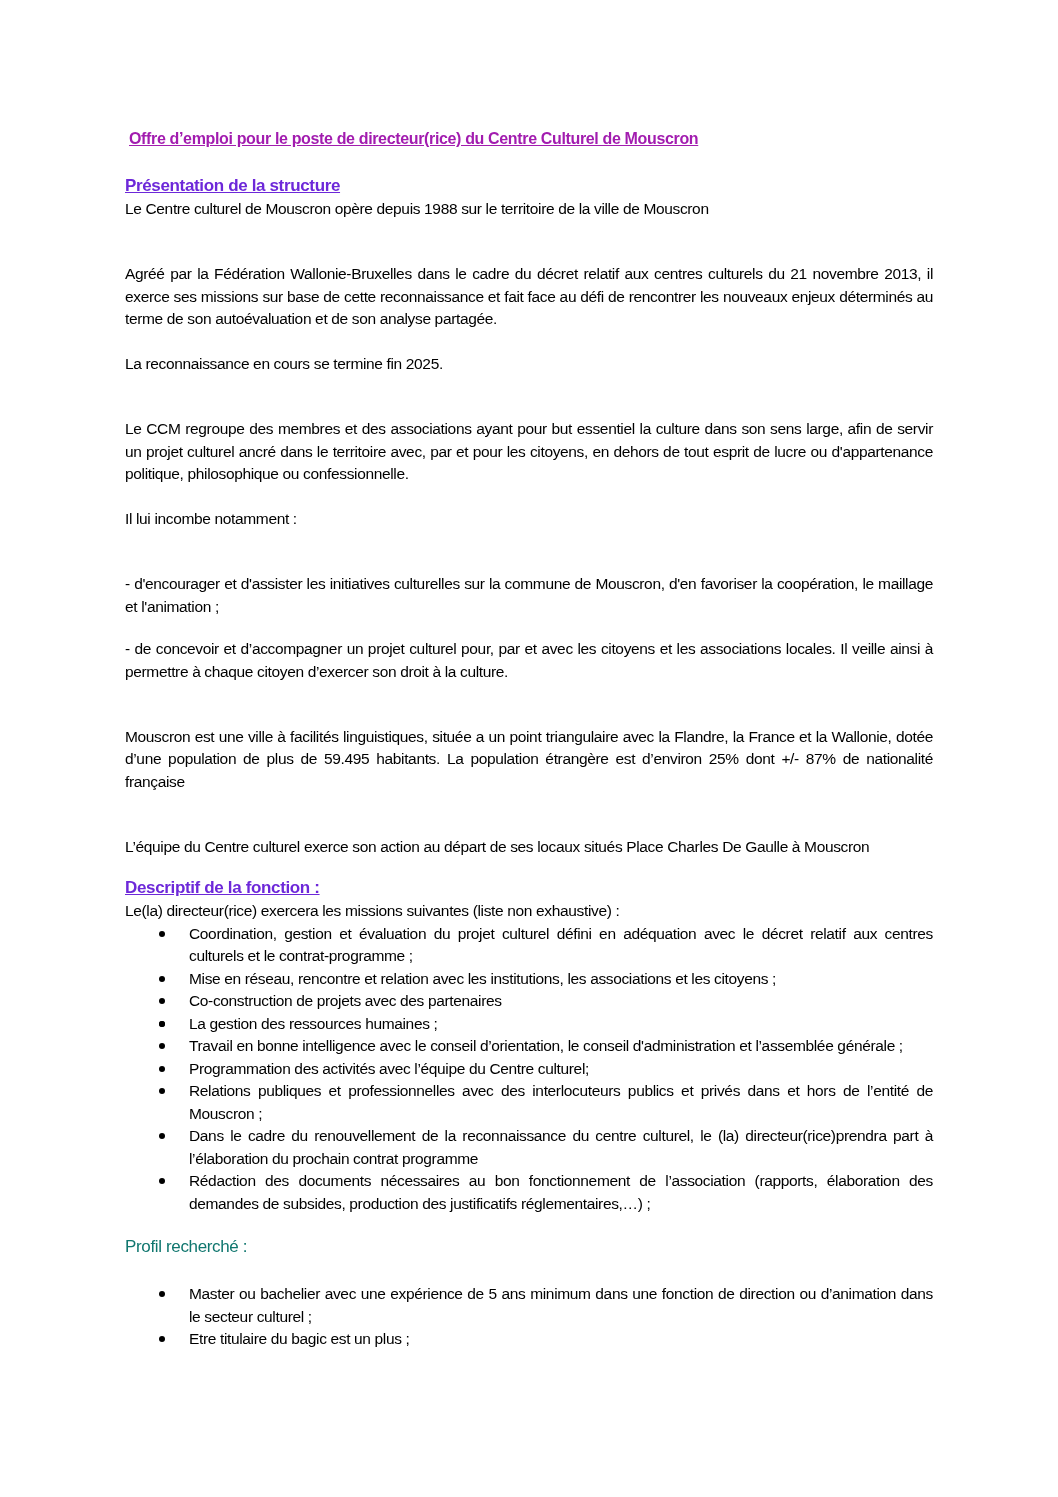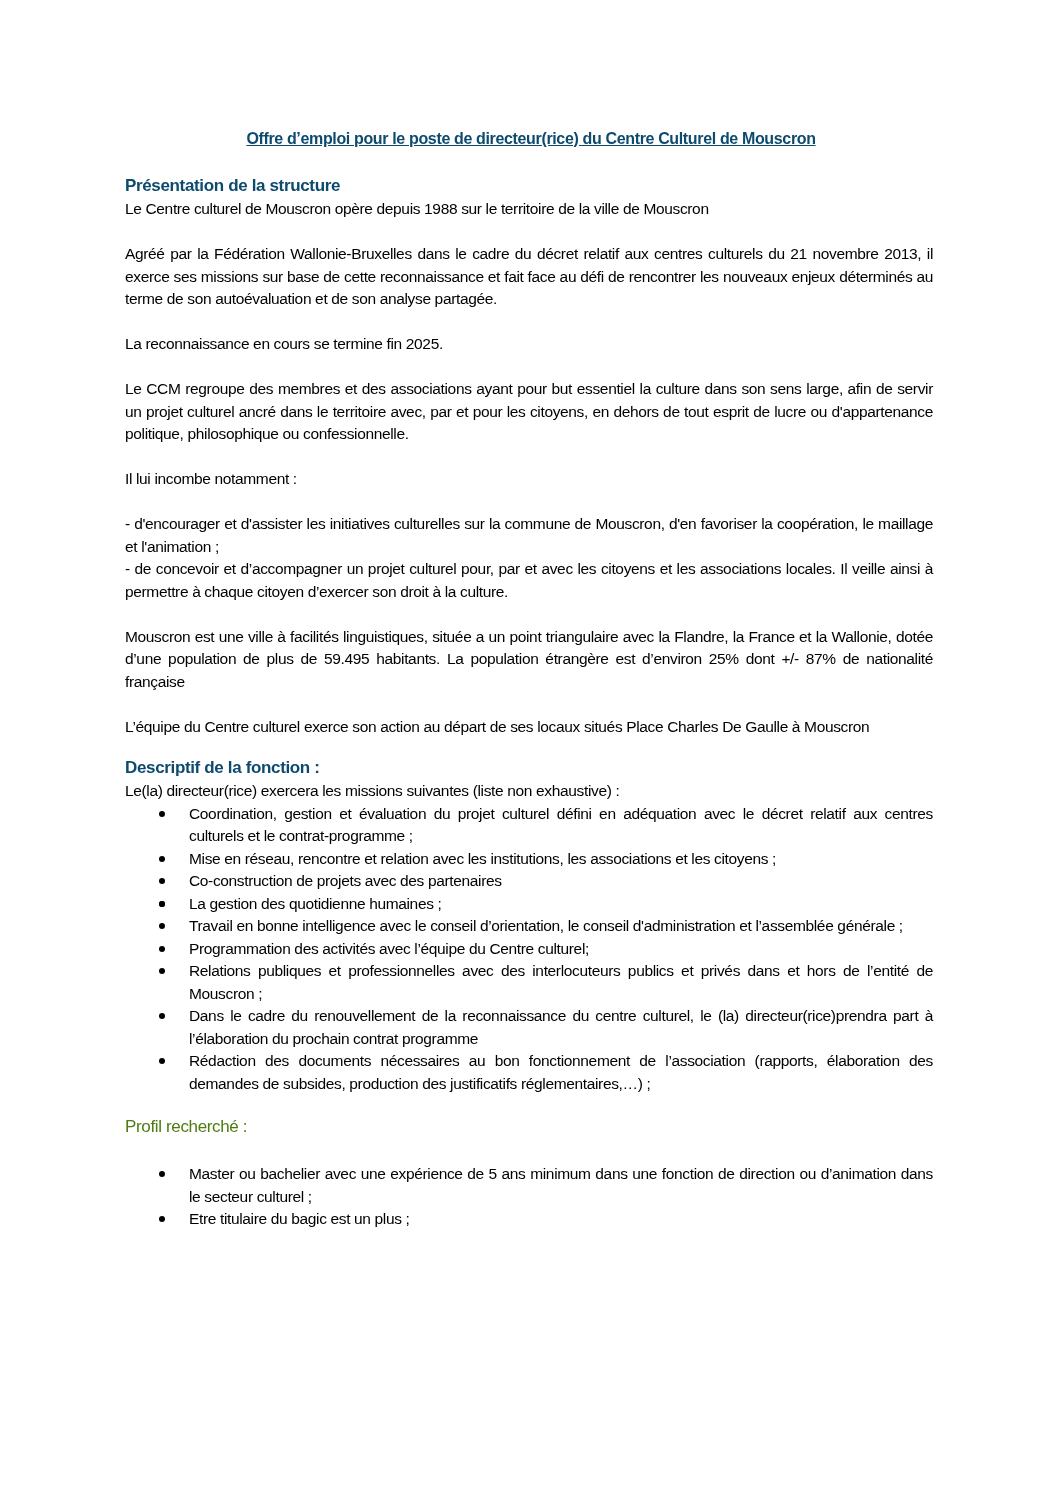--- a/index.html
+++ b/index.html
@@ -20,45 +20,45 @@
     .content {
       position: absolute;
       left: 125px;
       top: 128px;
       width: 808px;
       font-size: 15.5px;
       line-height: 22.5px;
       letter-spacing: -0.35px;
     }
     .title {
-      text-align: center;
       font-weight: bold;
-      color: #0c4a6e;
+      color: #a21caf;
       text-decoration: underline;
       font-size: 16px;
       margin: 0 0 0 0;
       padding-left: 4px;
       height: 22px;
     }
     .heading {
       font-weight: bold;
-      color: #0c4a6e;
+      color: #6d28d9;
+      text-decoration: underline;
       font-size: 17px;
       margin: 0;
       line-height: 24px;
     }
     .heading.plain {
       font-weight: normal;
       text-decoration: none;
-      color: #4d7c0f;
+      color: #0f766e;
     }
     p {
       margin: 0;
     }
-    .justify { text-align: justify; }
+    .justify { text-align: justify; margin-top: 20px; }
     .gap { height: 22.5px; }
     ul.bullets {
       list-style: none;
       margin: 0;
       padding: 0;
     }
     ul.bullets li {
       position: relative;
       padding-left: 64px;
       text-align: justify;
@@ -105,21 +105,21 @@
     <div style="height:18px"></div>
 
     <section>
       <h2 class="heading">Descriptif de la fonction :</h2>
       <p>Le(la) directeur(rice) exercera les missions suivantes (liste non exhaustive) :</p>
       <ul class="bullets">
         <li><span class="bullet"></span><span>Coordination, gestion et évaluation du projet culturel défini en adéquation avec le décret relatif aux centres culturels et le contrat-programme ;</span></li>
         <li><span class="bullet"></span><span>Mise en réseau, rencontre et relation avec les institutions, les associations et les citoyens ;</span></li>
         <li><span class="bullet"></span><span>Co-construction de projets avec des partenaires</span></li>
         <li><span class="bullet"></span></li>
-        <li><span class="bullet"></span><span>La gestion des quotidienne humaines ;</span></li>
+        <li><span class="bullet"></span><span>La gestion des ressources humaines ;</span></li>
         <li><span class="bullet"></span><span>Travail en bonne intelligence avec le conseil d’orientation, le conseil d'administration et l’assemblée générale ;</span></li>
         <li><span class="bullet"></span><span>Programmation des activités avec l’équipe du Centre culturel;</span></li>
         <li><span class="bullet"></span><span>Relations publiques et professionnelles avec des interlocuteurs publics et privés dans et hors de l’entité de Mouscron ;</span></li>
         <li><span class="bullet"></span><span>Dans le cadre du renouvellement de la reconnaissance du centre culturel, le (la) directeur(rice)prendra part à l’élaboration du prochain contrat programme</span></li>
         <li><span class="bullet"></span><span>Rédaction des documents nécessaires au bon fonctionnement de l’association (rapports, élaboration des demandes de subsides, production des justificatifs réglementaires,…) ;</span></li>
       </ul>
     </section>
 
     <div style="height:20px"></div>
 

